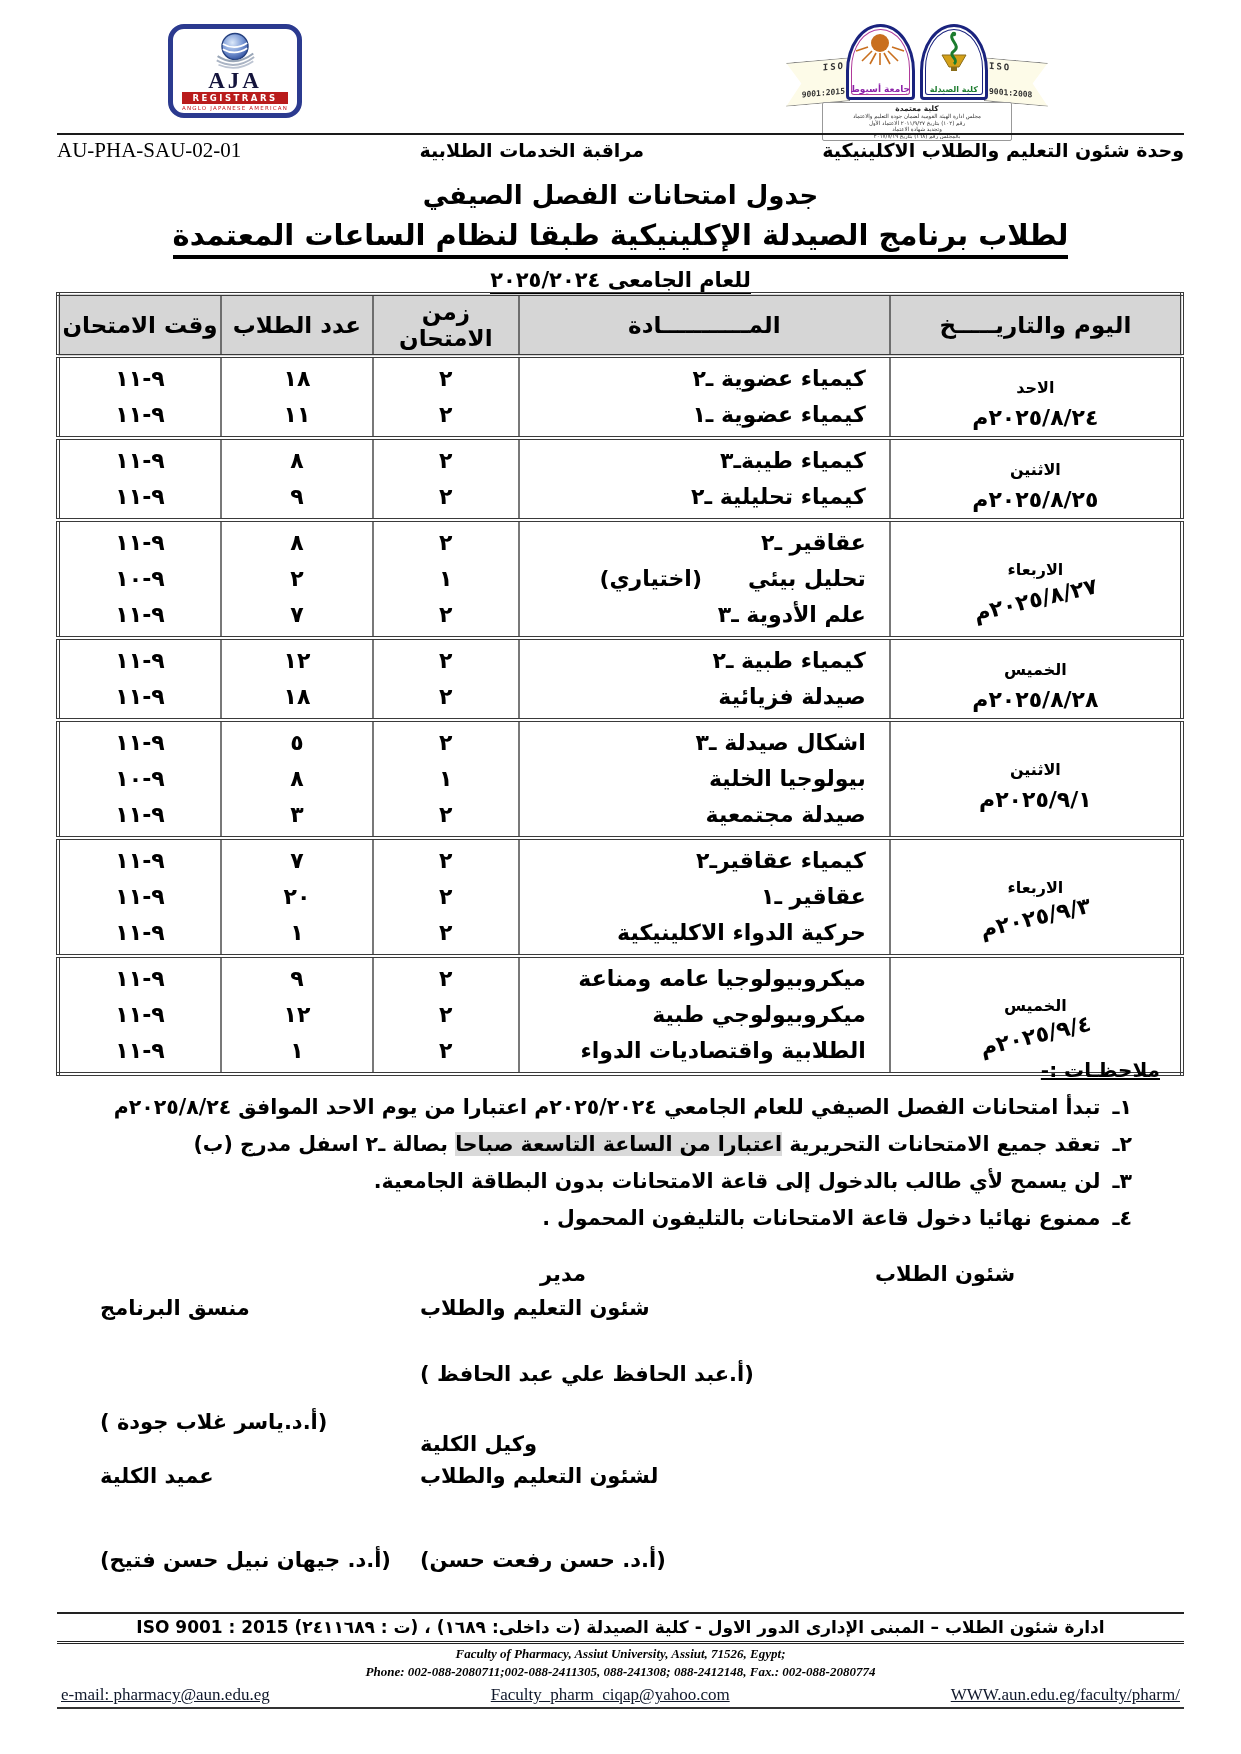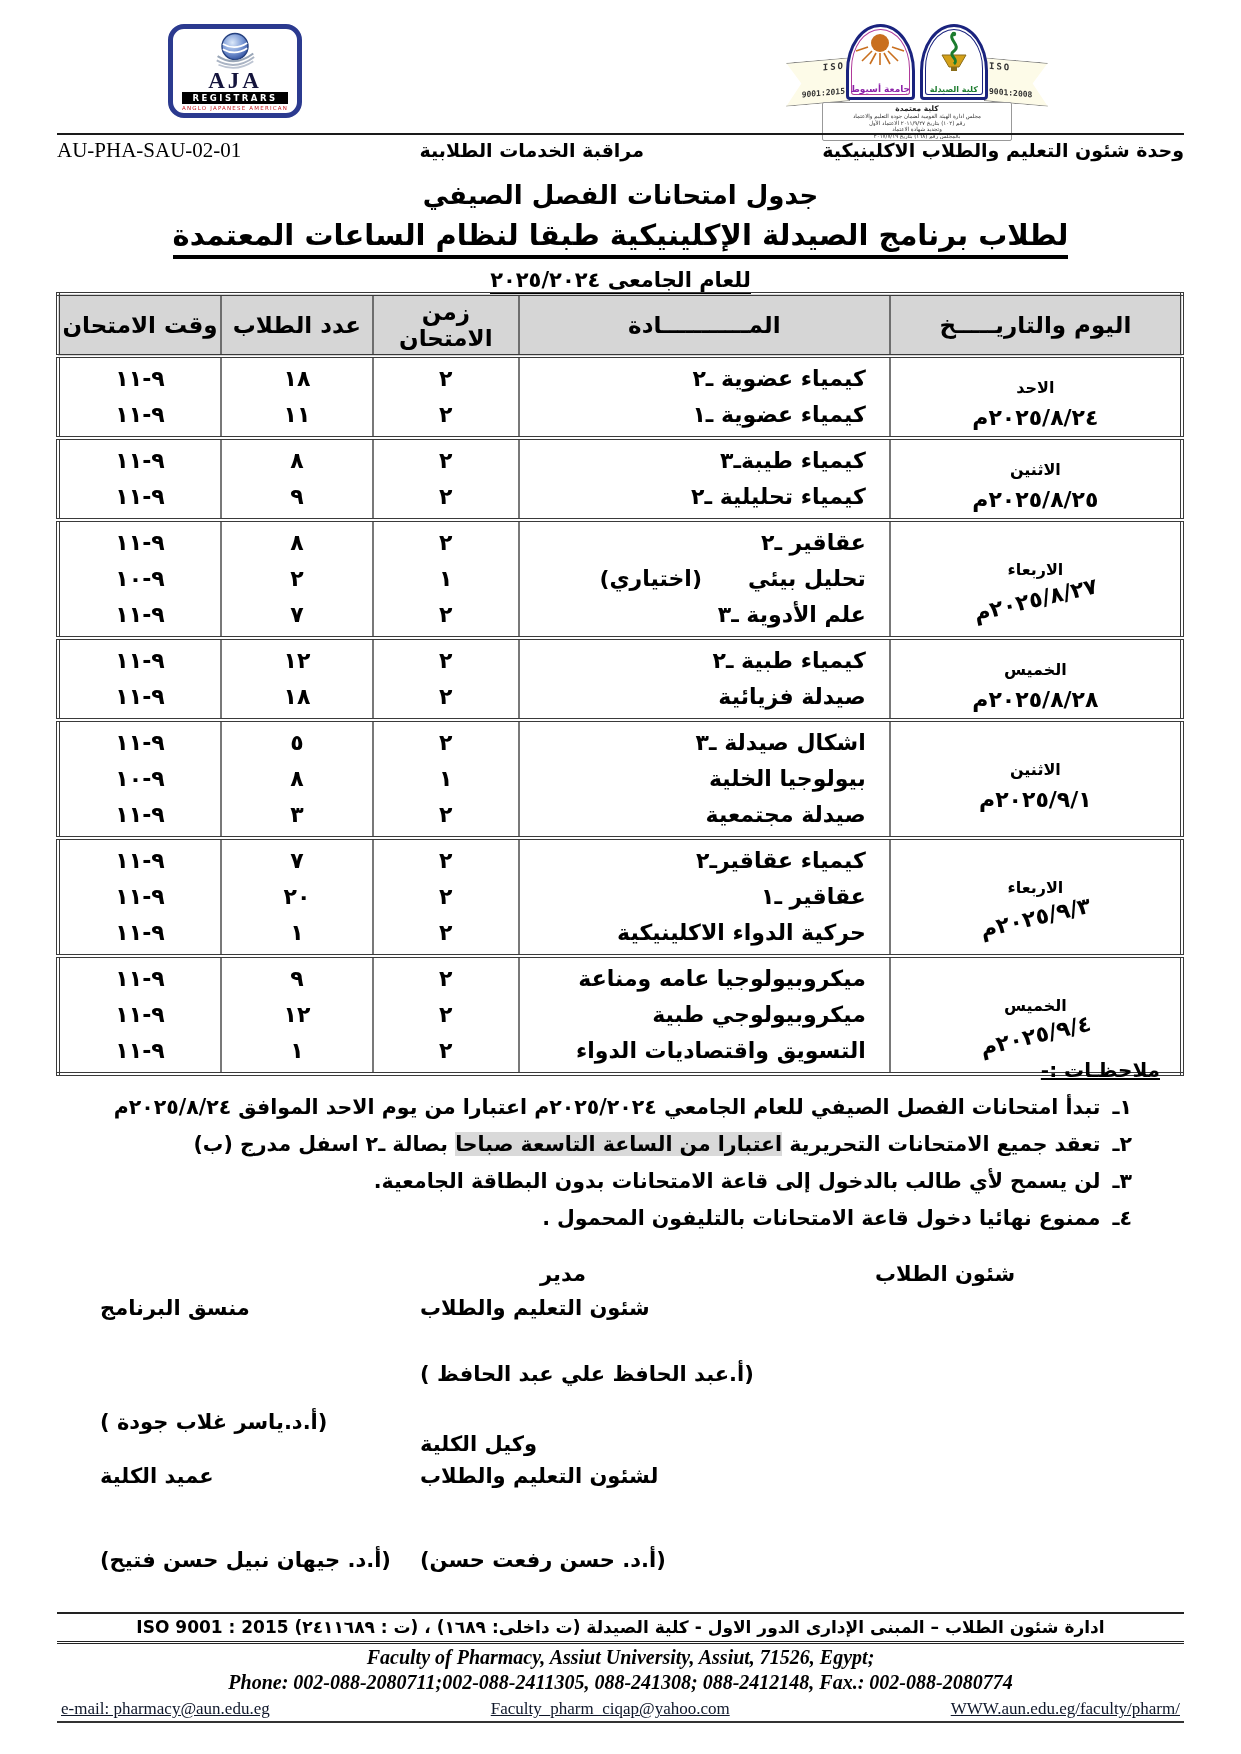--- a/index.html
+++ b/index.html
@@ -9,21 +9,21 @@
     background: #ffffff; color: #000; direction: rtl;
     font-family: "DejaVu Sans", sans-serif; overflow: hidden;
   }
   
   .aja-logo {
     position: absolute; left: 168px; top: 24px; width: 134px; height: 94px;
     border: 5px solid #2b3a8f; border-radius: 16px; background: #fff;
     direction: ltr; text-align: center; padding-top: 1px;
   }
   .aja-word { font-family: "Liberation Serif", serif; font-weight: 700; font-size: 23px; letter-spacing: 3px; color: #14143c; line-height: 22px; margin-top: -4px; }
-  .aja-reg  { background: #000000; color: #fff; font-size: 8.5px; font-weight: 700; letter-spacing: 2.5px; margin: 0 9px; padding: 1px 0; }
+  .aja-reg  { background: #b91c1c; color: #fff; font-size: 8.5px; font-weight: 700; letter-spacing: 2.5px; margin: 0 9px; padding: 1px 0; }
   .aja-sub  { color: #c5161d; font-size: 5.5px; letter-spacing: 1.2px; margin-top: 1px; }
   .accred { position: absolute; left: 786px; top: 20px; width: 262px; height: 112px; direction: rtl; }
   .ribbon { position: absolute; top: 40px; width: 64px; height: 44px; background: #fdfbe8; border: 1px solid #888; font-family: "DejaVu Sans Mono", monospace; }
   .ribbon-l { left: 0;  clip-path: polygon(0 0, 100% 0, 100% 100%, 0 100%, 24% 50%); transform: skewY(-5deg); text-align: right; padding: 2px 4px 0 0; }
   .ribbon-r { right: 0; clip-path: polygon(0 0, 100% 0, 76% 50%, 100% 100%, 0 100%); transform: skewY(5deg);  text-align: left;  padding: 2px 0 0 4px; }
   .ribbon .iso { font-size: 9px; font-weight: 700; letter-spacing: 2px; color: #333; }
   .ribbon .code { font-size: 8px; font-weight: 700; color: #333; margin-top: 16px; }
   .arches { position: absolute; left: 60px; top: 4px; width: 142px; display: flex; gap: 5px; direction: ltr; }
   .arch { flex: 1; height: 76px; border: 3px solid #1a237e; background: #fff;
           border-radius: 50% 50% 4px 4px / 62% 62% 4px 4px; position: relative; overflow: hidden; text-align: center; }
@@ -63,21 +63,21 @@
   .notes-heading { display: inline-block; font-size: 20px; font-weight: 700; text-decoration: underline; margin-right: 24px; }
   .note-item { font-size: 20.5px; font-weight: 700; margin-top: 13px; padding-right: 52px; }
   .note-num { display: inline-block; margin-left: 12px; }
   .hl { background: #d9d9d9; }
   
   .sig { position: absolute; font-size: 21px; font-weight: 700; text-align: left; }
   
   .footer { position: absolute; top: 1612px; left: 57px; right: 57px; text-align: center; }
   .f-iso { border-top: 2px solid #222; padding: 3px 0 4px; font-size: 17px; font-weight: 700; }
   .f-sep { border-top: 3px double #222; }
-  .f-en { font-family: "Liberation Serif", serif; font-style: italic; font-weight: 700; font-size: 20px; direction: ltr; margin-top: 2px; }
+  .f-en { font-family: "Liberation Serif", serif; font-style: italic; font-weight: 700; font-size: 13px; direction: ltr; margin-top: 2px; }
   .f-links { display: flex; justify-content: space-between; direction: ltr; margin-top: 5px; padding: 0 4px 2px;
              border-bottom: 2px solid #333; font-family: "Liberation Serif", serif; font-size: 17px; }
   .f-links a { color: #0f172a; text-decoration: underline; }
 </style>
 </head>
 <body>
 
 <div class="page">
 
   <div class="aja-logo">
@@ -316,21 +316,21 @@
           </td>
         </tr>
         <tr class="group g6">
           <td class="c-day">
             <div class="day-name">الخميس</div>
             <div class="day-date">٢٠٢٥/٩/٤م</div>
           </td>
           <td class="c-sub">
             <div class="line">ميكروبيولوجيا عامه ومناعة</div>
             <div class="line">ميكروبيولوجي طبية</div>
-            <div class="line">التسويق واقتصاديات الدواء</div>
+            <div class="line">الطلابية واقتصاديات الدواء</div>
           </td>
           <td class="c-dur">
             <div class="line">٢</div>
             <div class="line">٢</div>
             <div class="line">٢</div>
           </td>
           <td class="c-stu">
             <div class="line">٩</div>
             <div class="line">١٢</div>
             <div class="line">١</div>

